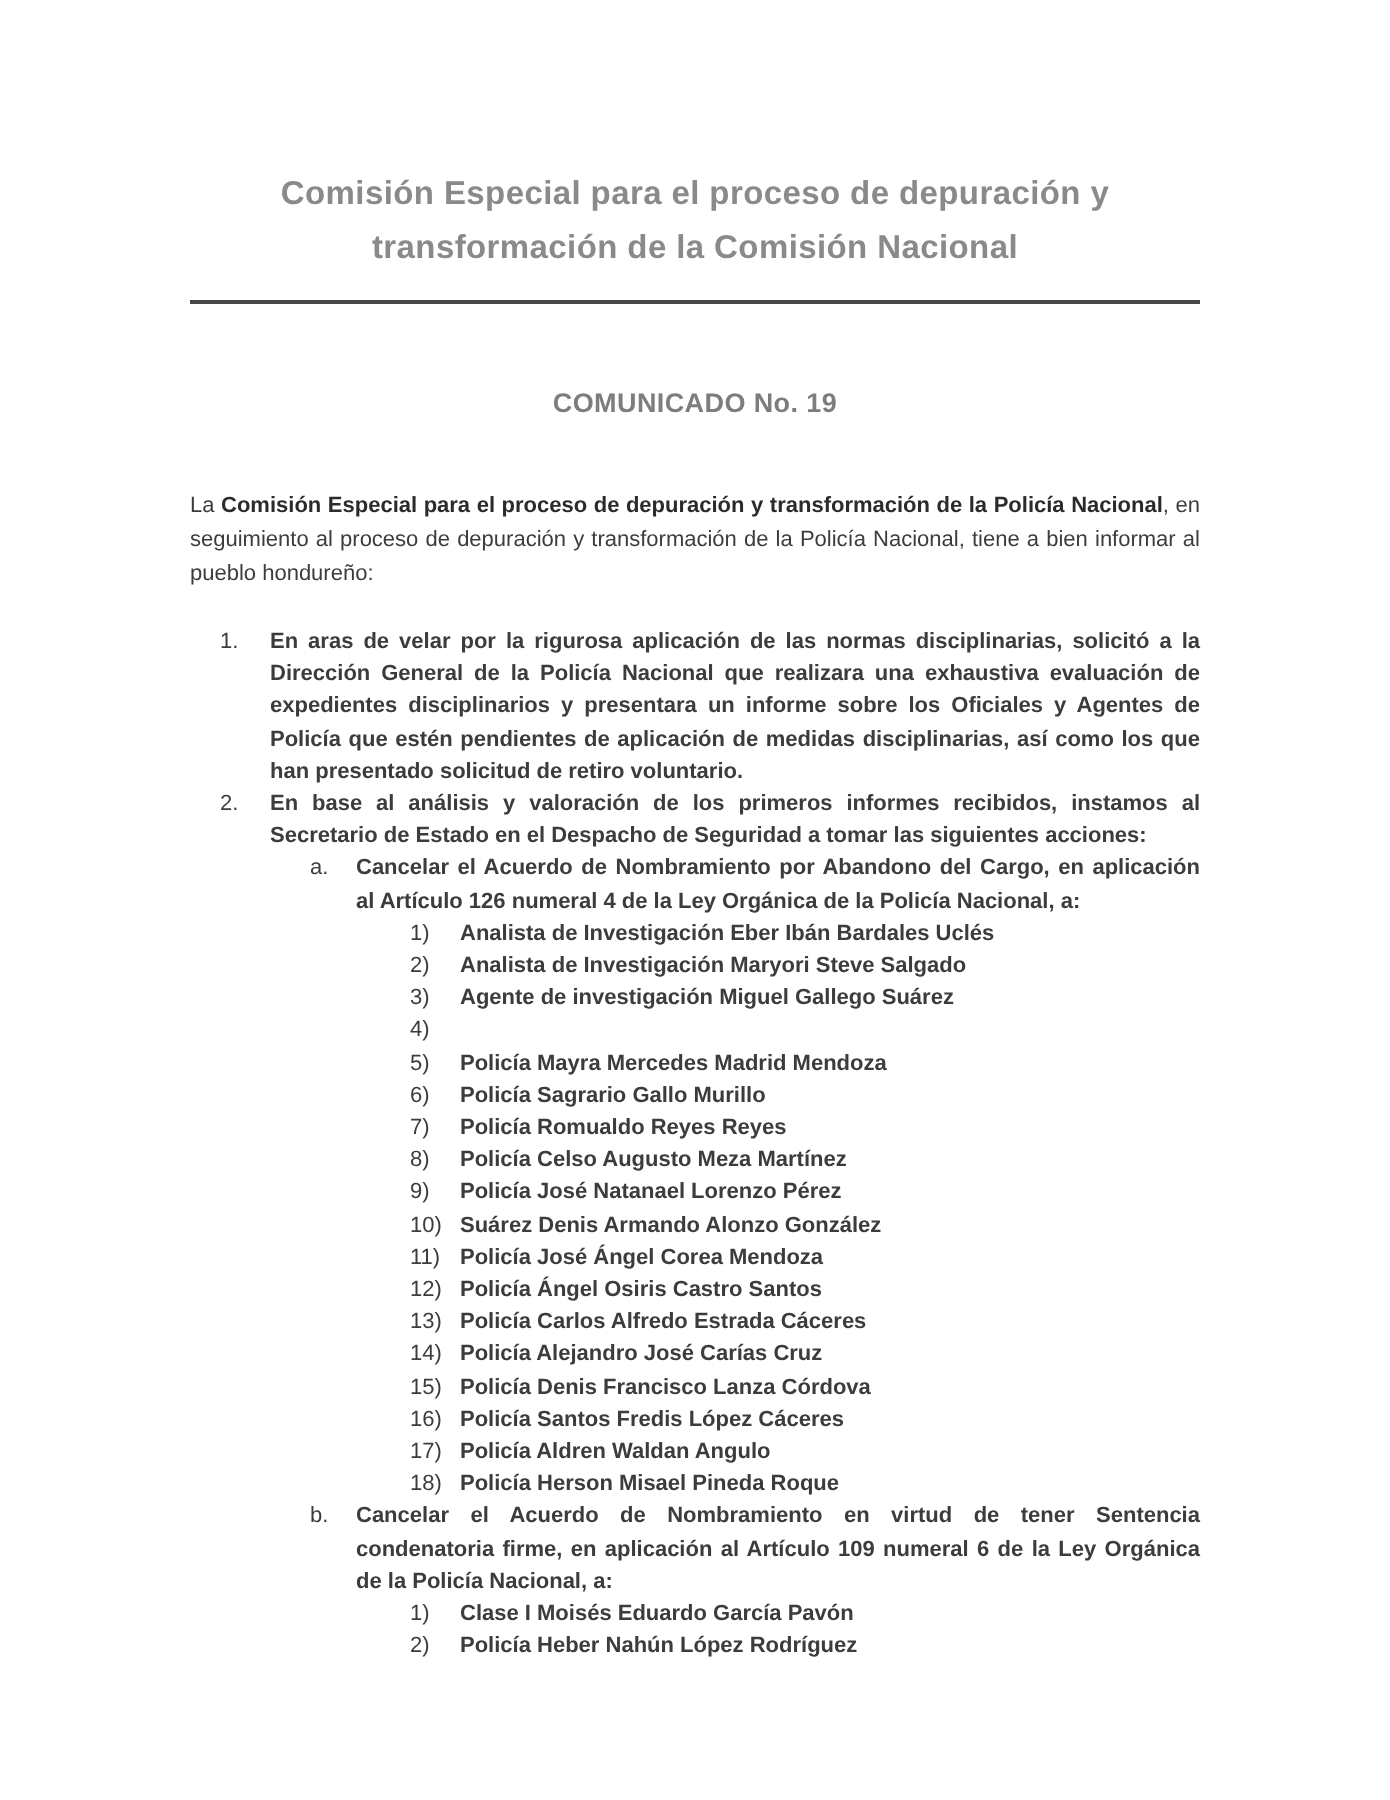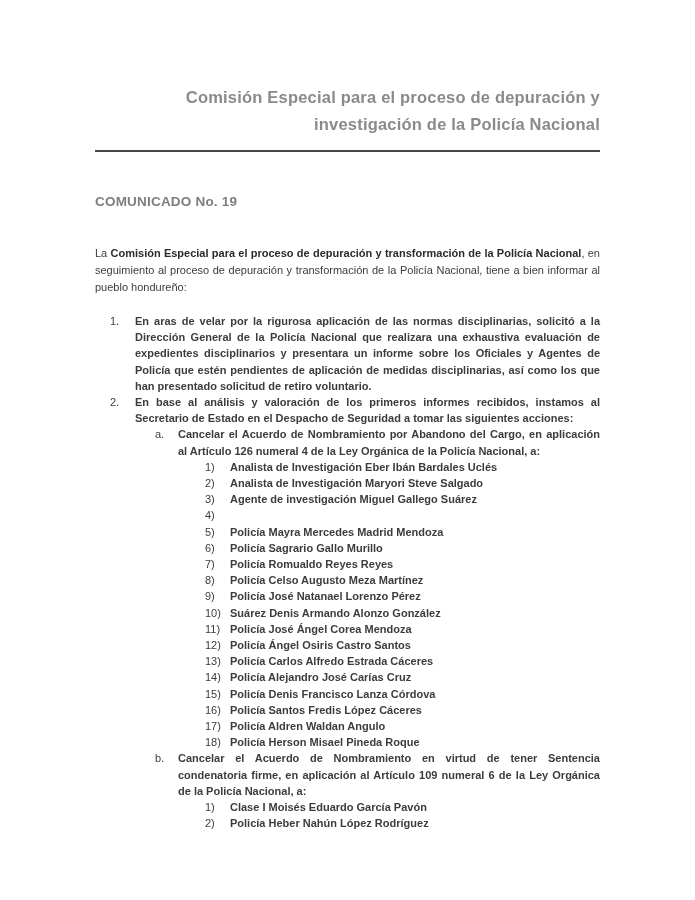--- a/index.html
+++ b/index.html
@@ -12,34 +12,35 @@
   .page {
     width: 695px; height: 900px;
     background: #ffffff;
     padding: 84px 95px 0 95px;
     overflow: hidden;
   }
   .doc-title {
     font-size: 16.5px;
     font-weight: 700;
     color: #8a8a8a;
-    text-align: right;
+    text-align: center;
     line-height: 27px;
     letter-spacing: 0.2px;
   }
   .rule {
     border: none;
     border-top: 2px solid #474747;
     margin-top: 12px;
   }
   .comunicado {
     margin-top: 42px;
     font-size: 13.5px;
     font-weight: 700;
     color: #7d7d7d;
+    text-align: center;
     letter-spacing: 0.2px;
   }
   .intro {
     margin-top: 36px;
     font-size: 11px;
     line-height: 17px;
     color: #3c3c3c;
     text-align: justify;
   }
   .intro b { color: #2b2b2b; }
@@ -54,21 +55,21 @@
   .lvl3 .num { margin-left: 110px; width: 25px; }
   .lvl3 .txt { text-align: left; }
 </style>
 </head>
 <body>
 
 <div class="page">
 
   <h1 class="doc-title">
     <span style="display:block;">Comisión Especial para el proceso de depuración y</span>
-    <span style="display:block;">investigación de la Policía Nacional</span>
+    <span style="display:block;">transformación de la Comisión Nacional</span>
   </h1>
 
   <hr class="rule">
 
   <h2 class="comunicado">COMUNICADO No. 19</h2>
 
   <p class="intro"><span>La </span><b>Comisión Especial para el proceso de depuración y transformación de la Policía Nacional</b><span>, en seguimiento al proceso de depuración y transformación de la Policía Nacional, tiene a bien informar al pueblo hondureño:</span></p>
 
   <div class="list">
 

